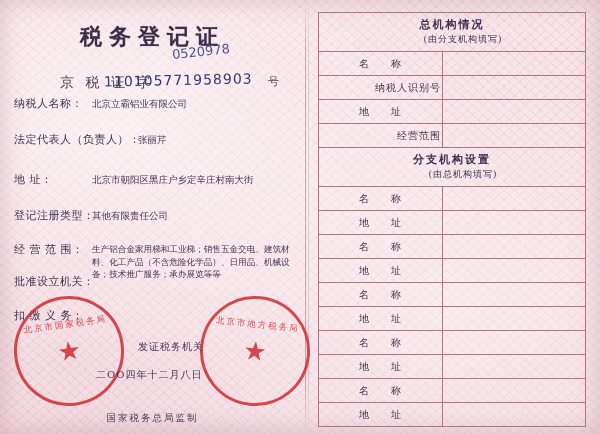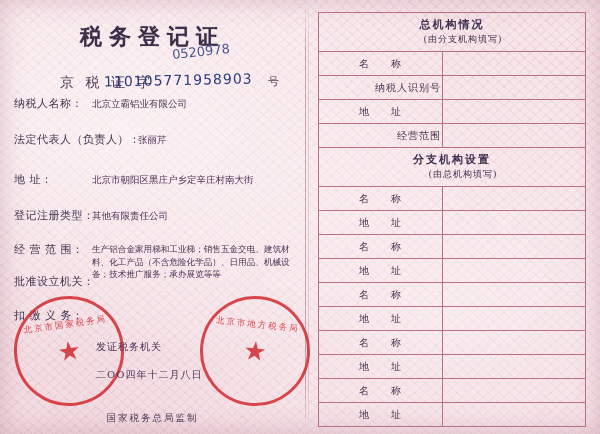--- a/index.html
+++ b/index.html
@@ -95,21 +95,21 @@
   }
   #seal-state{left:14px;top:296px;width:104px;height:104px;transform:rotate(-8deg);}
   #seal-local{left:200px;top:296px;width:104px;height:104px;transform:rotate(6deg);}
 
   .sealtext-rot{
     position:absolute;left:0;right:0;top:20px;text-align:center;
     font-family:"DejaVu Serif","Liberation Serif",serif;
     font-size:8.5px;color:#d2232a;letter-spacing:2px;
   }
   .issuer{
-    position:absolute;left:96px;top:340px;width:150px;text-align:left;
+    position:absolute;left:96px;top:340px;width:150px;text-align:center;
     font-family:"DejaVu Serif","Liberation Serif",serif;
     font-size:10px;color:#4a2f55;letter-spacing:1px;
   }
   .issuedate{
     position:absolute;left:96px;top:368px;
     font-family:"DejaVu Serif","Liberation Serif",serif;
     font-size:10px;color:#4a2f55;letter-spacing:1px;
   }
   .footnote{
     position:absolute;left:0;right:0;bottom:9px;text-align:center;

